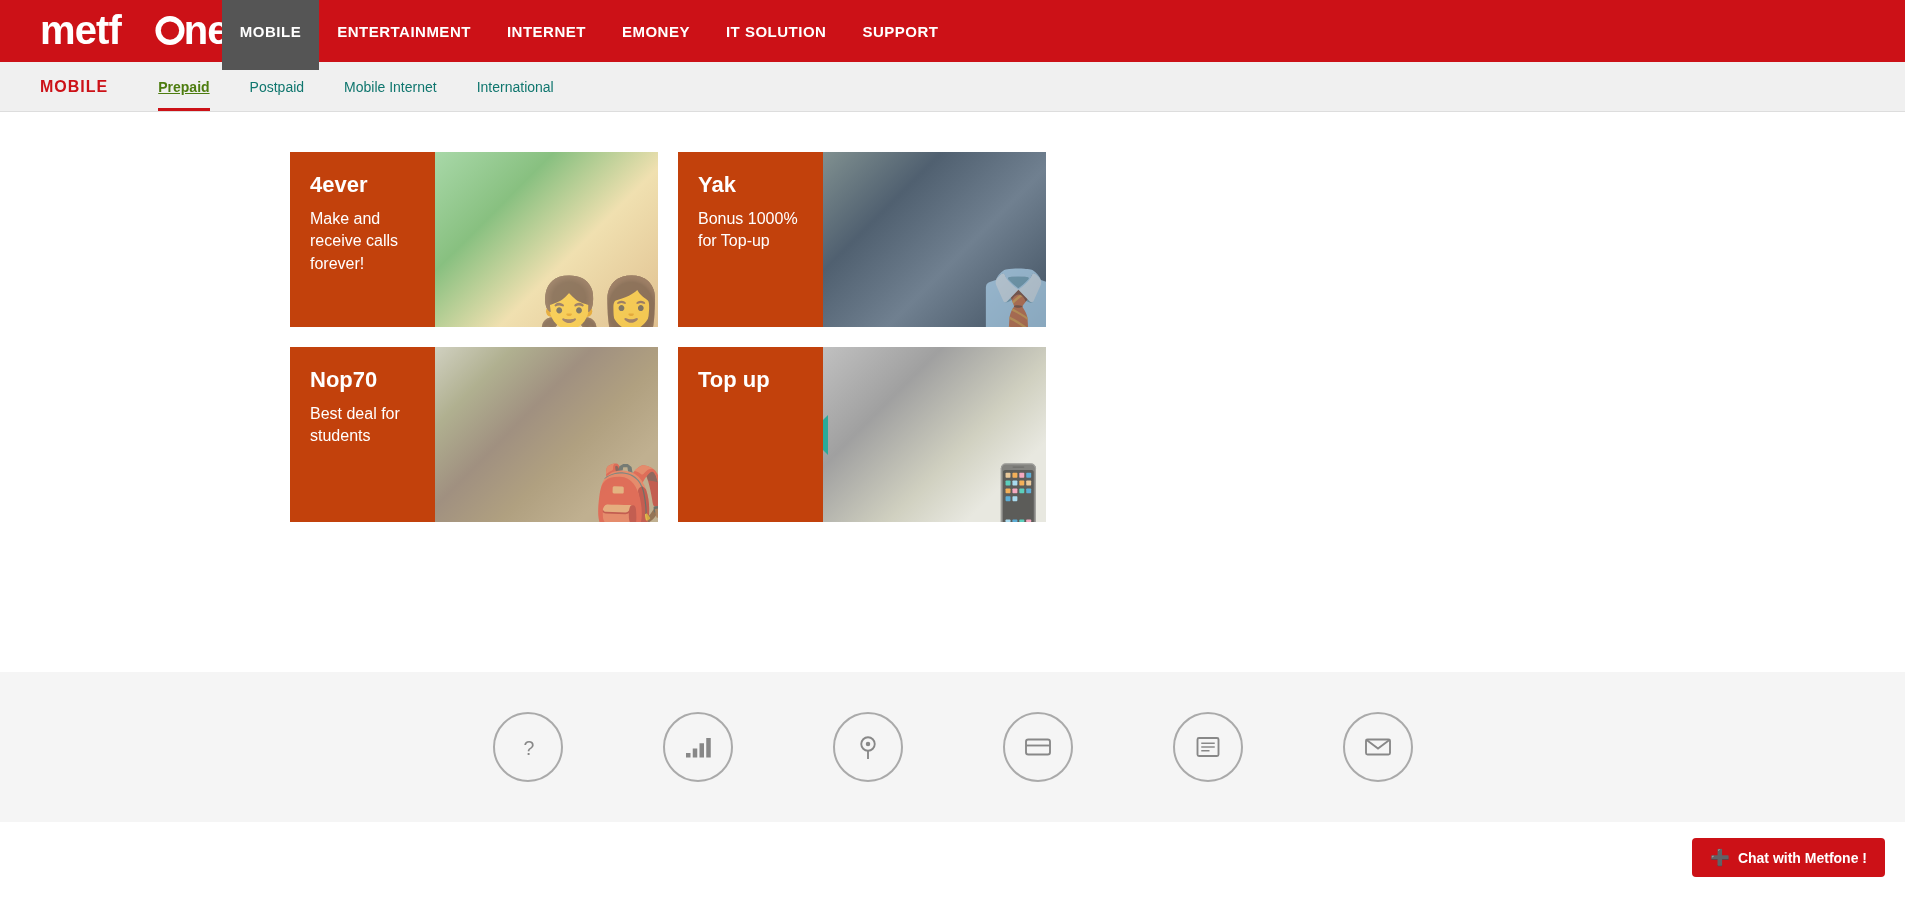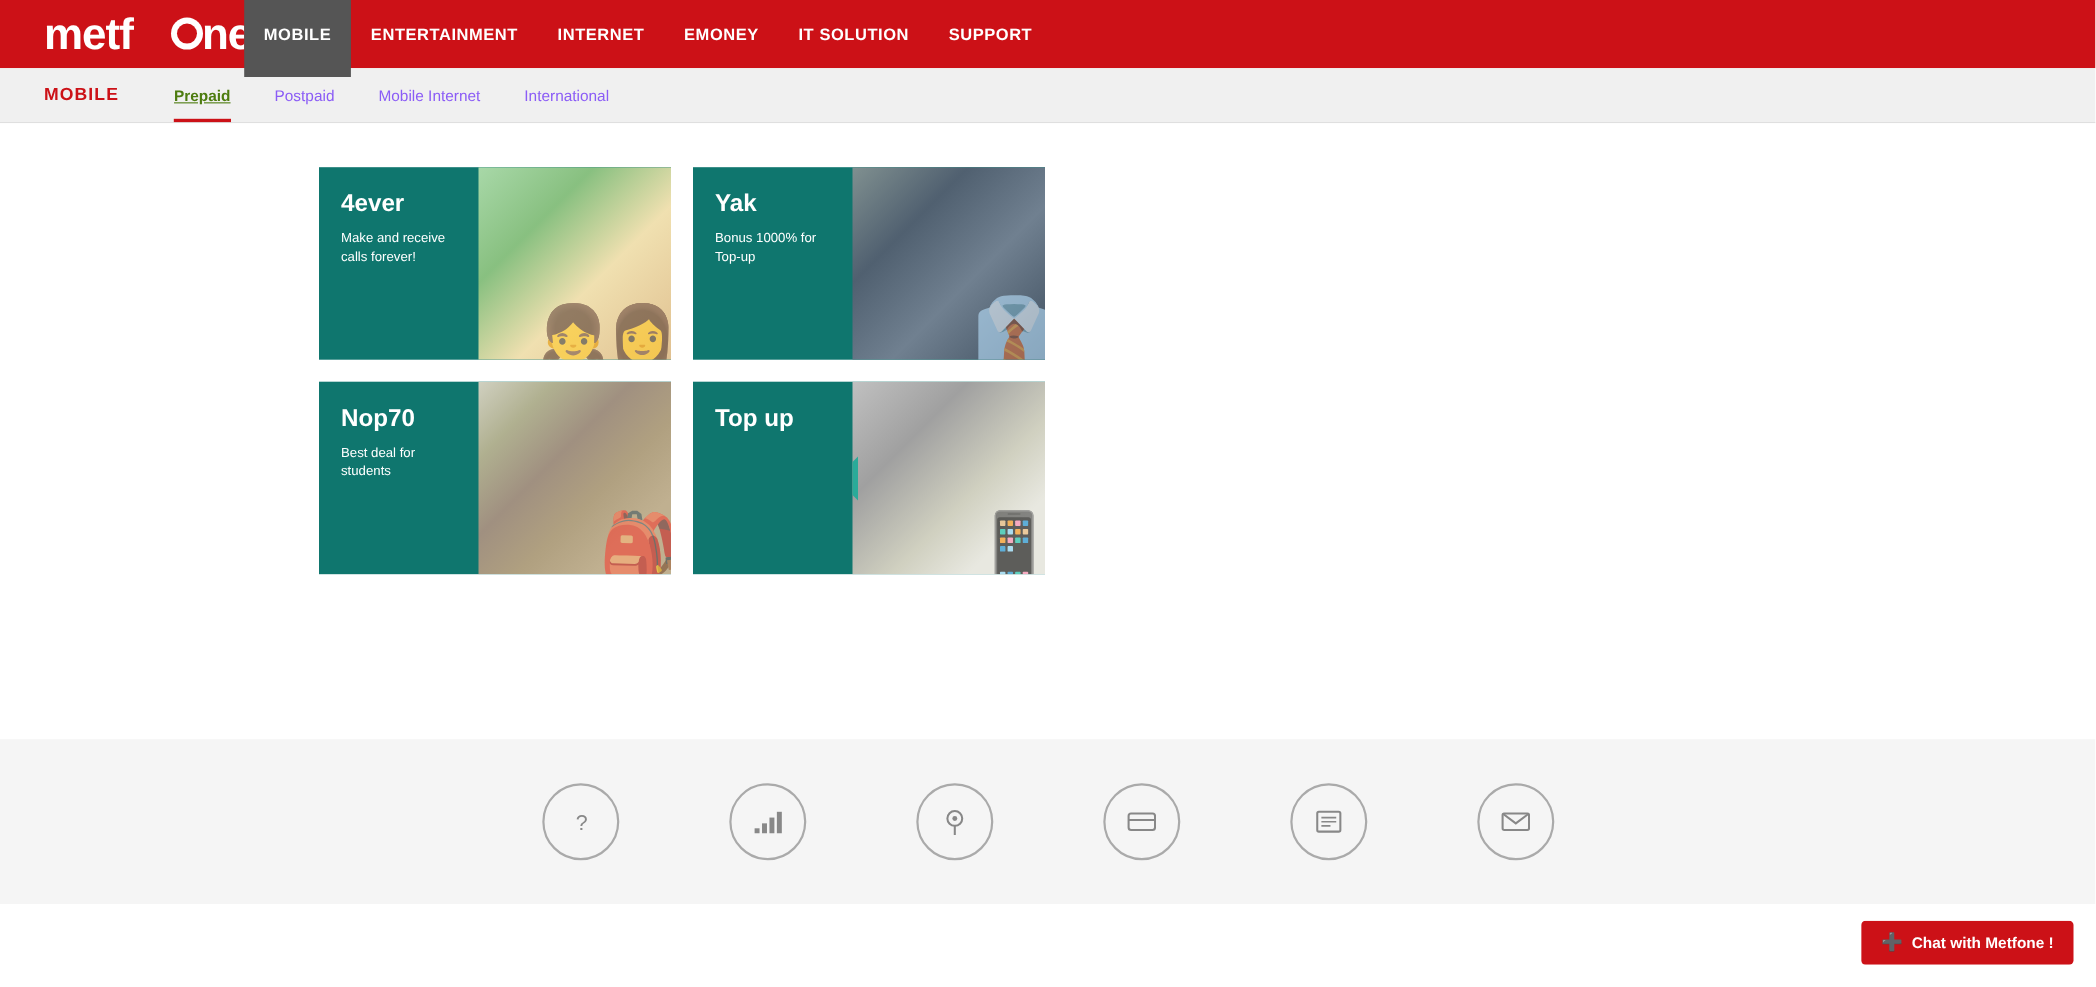--- a/index.html
+++ b/index.html
@@ -58,21 +58,21 @@
       list-style: none;
       gap: 0;
       height: 100%;
     }
     .sub-nav-item {
       padding: 0 20px;
       height: 100%;
       display: flex;
       align-items: center;
       font-size: 14px;
-      color: #8b5cf6;
+      color: #0f766e;
       cursor: pointer;
       position: relative;
     }
     .sub-nav-item.active {
       color: #4d7c0f;
       font-weight: bold;
       text-decoration: underline;
     }
     .sub-nav-item.active::after {
       content: '';
@@ -93,43 +93,43 @@
     .cards-grid-top {
       display: flex;
       gap: 20px;
       margin-bottom: 20px;
     }
     .cards-grid-bottom {
       display: flex;
       gap: 20px;
     }
     .card {
-      width: 320px;
+      width: 368px;
       height: 175px;
-      background: #0f766e;
+      background: #c2410c;
       display: flex;
       cursor: pointer;
       overflow: hidden;
       position: relative;
     }
     .card-text {
       padding: 20px;
       width: 145px;
       flex-shrink: 0;
       z-index: 1;
     }
     .card-title {
       color: white;
       font-size: 22px;
       font-weight: bold;
       margin-bottom: 10px;
     }
     .card-desc {
       color: white;
-      font-size: 12px;
+      font-size: 16px;
       line-height: 1.4;
     }
     .card-image {
       flex: 1;
       background: #ccc;
       position: relative;
       overflow: hidden;
     }
     
     .card-img-4ever {

